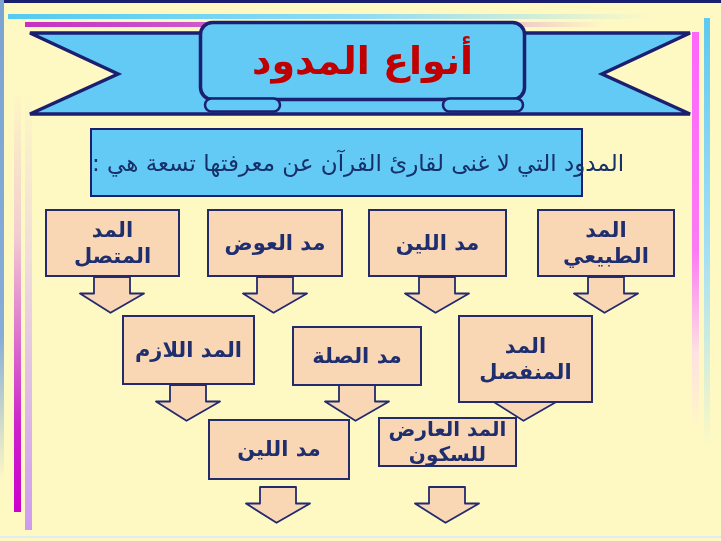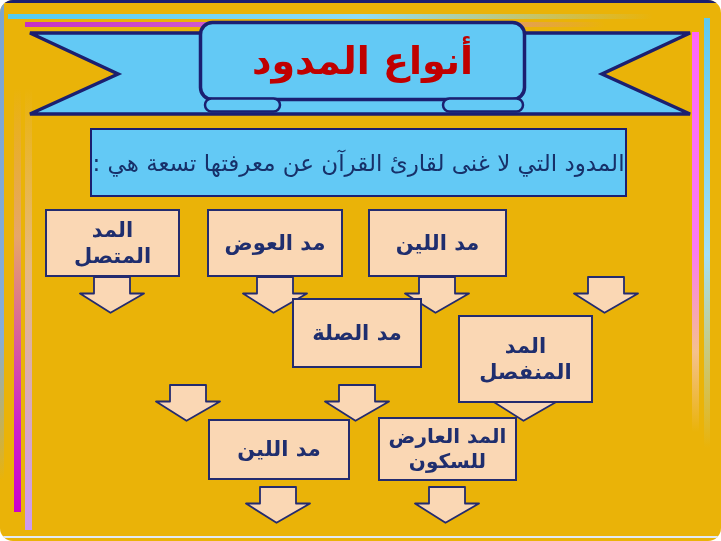--- a/index.html
+++ b/index.html
@@ -1,20 +1,20 @@
 <!DOCTYPE html>
 <html lang="ar"><head>
 <meta charset="utf-8">
 <style>
   * { margin:0; padding:0; box-sizing:border-box; }
   html,body { background:#ffffff; }
   body { font-family:"DejaVu Sans","Liberation Sans",sans-serif; }
   .slide {
     position:relative; width:721px; height:541px;
-    background:#eab308; overflow:hidden;border-radius:13px;
+    background:#fef9c3; overflow:hidden;
   }
   
   .deco { position:absolute; }
   .top-navy-line   { left:4px; top:0; width:717px; height:3px; background:#1B1F70; }
   .cyan-h-line     { left:8px;  top:14px; width:645px; height:5px;
                      background:linear-gradient(to right,#53CBEF 0%,#8FDCF4 55%,rgba(215,243,252,0) 100%); }
   .magenta-h-line  { left:25px; top:22px; width:580px; height:5px;
                      background:linear-gradient(to right,#C531C5 0%,#D87FD4 60%,rgba(246,220,244,0) 100%); }
   .left-border     { left:0; top:0; width:4px; height:480px;
                      background:linear-gradient(to bottom,#7BA4D2 0%,#86ADD8 70%,rgba(190,215,240,0) 100%); }
@@ -32,23 +32,23 @@
   .band  { fill:#63C9F5; stroke:#1B1F70; stroke-width:3.5; stroke-linejoin:miter; }
   .panel { fill:#63C9F5; stroke:#1B1F70; stroke-width:3.5; }
   .curl  { fill:#63C9F5; stroke:#1B1F70; stroke-width:2.5; }
   .slide-title {
     position:absolute; left:200px; top:24px; width:325px; height:74px;
     display:flex; align-items:center; justify-content:center;
     color:#C00000; font-size:38px; font-weight:bold; direction:rtl; white-space:nowrap;
   }
   
   .subtitle-box {
-    position:absolute; left:90px; top:128px; width:537px; height:69px;
+    position:absolute; left:90px; top:128px; width:493px; height:69px;
     background:#63C9F5; border:2px solid #1B1F70;
-    display:flex; align-items:center; justify-content:center;
+    display:flex; align-items:center; justify-content:flex-end;
     color:#173069; font-size:23px; direction:rtl; white-space:nowrap;
   }
   
   .madd-box {
     position:absolute; background:#FAD7B4; border:2px solid #232B6F;
     display:flex; align-items:center; justify-content:center;
     color:#1F2E6E; font-weight:bold; font-size:21px; direction:rtl;
     text-align:center; line-height:1.25; padding:2px 6px;
   }
   
@@ -105,23 +105,25 @@
       <path d="M15 1 H51 V17.5 H65 L31.5 36.8 L1 17.5 H15 Z"></path>
     </svg>
 
   <svg class="arrow" style="left:414px;top:486px" viewBox="0 0 66 38">
       <path d="M15 1 H51 V17.5 H65 L31.5 36.8 L1 17.5 H15 Z"></path>
     </svg>
   <svg class="arrow" style="left:245px;top:486px" viewBox="0 0 66 38">
       <path d="M15 1 H51 V17.5 H65 L31.5 36.8 L1 17.5 H15 Z"></path>
     </svg>
 
+  <div class="madd-box" style="left:537px;top:209px;width:138px;height:68px">المد الطبيعي</div>
   <div class="madd-box" style="left:368px;top:209px;width:139px;height:68px">مد اللين</div>
   <div class="madd-box" style="left:207px;top:209px;width:136px;height:68px">مد العوض</div>
   <div class="madd-box" style="left:45px;top:209px;width:135px;height:68px">المد المتصل</div>
 
   <div class="madd-box" style="left:458px;top:315px;width:135px;height:88px">المد المنفصل</div>
-  <div class="madd-box" style="left:292px;top:298px;width:130px;height:70px">مد الصلة</div>
+  <div class="madd-box" style="left:292px;top:326px;width:130px;height:60px">مد الصلة</div>
+  <div class="madd-box" style="left:122px;top:315px;width:133px;height:70px">المد اللازم</div>
 
-  <div class="madd-box" style="left:378px;top:417px;width:139px;height:64px;font-size:20px">المد العارض للسكون</div>
+  <div class="madd-box" style="left:378px;top:417px;width:139px;height:50px;font-size:20px">المد العارض للسكون</div>
   <div class="madd-box" style="left:208px;top:419px;width:142px;height:61px">مد اللين</div>
 
 </div>
 
 </body></html>

